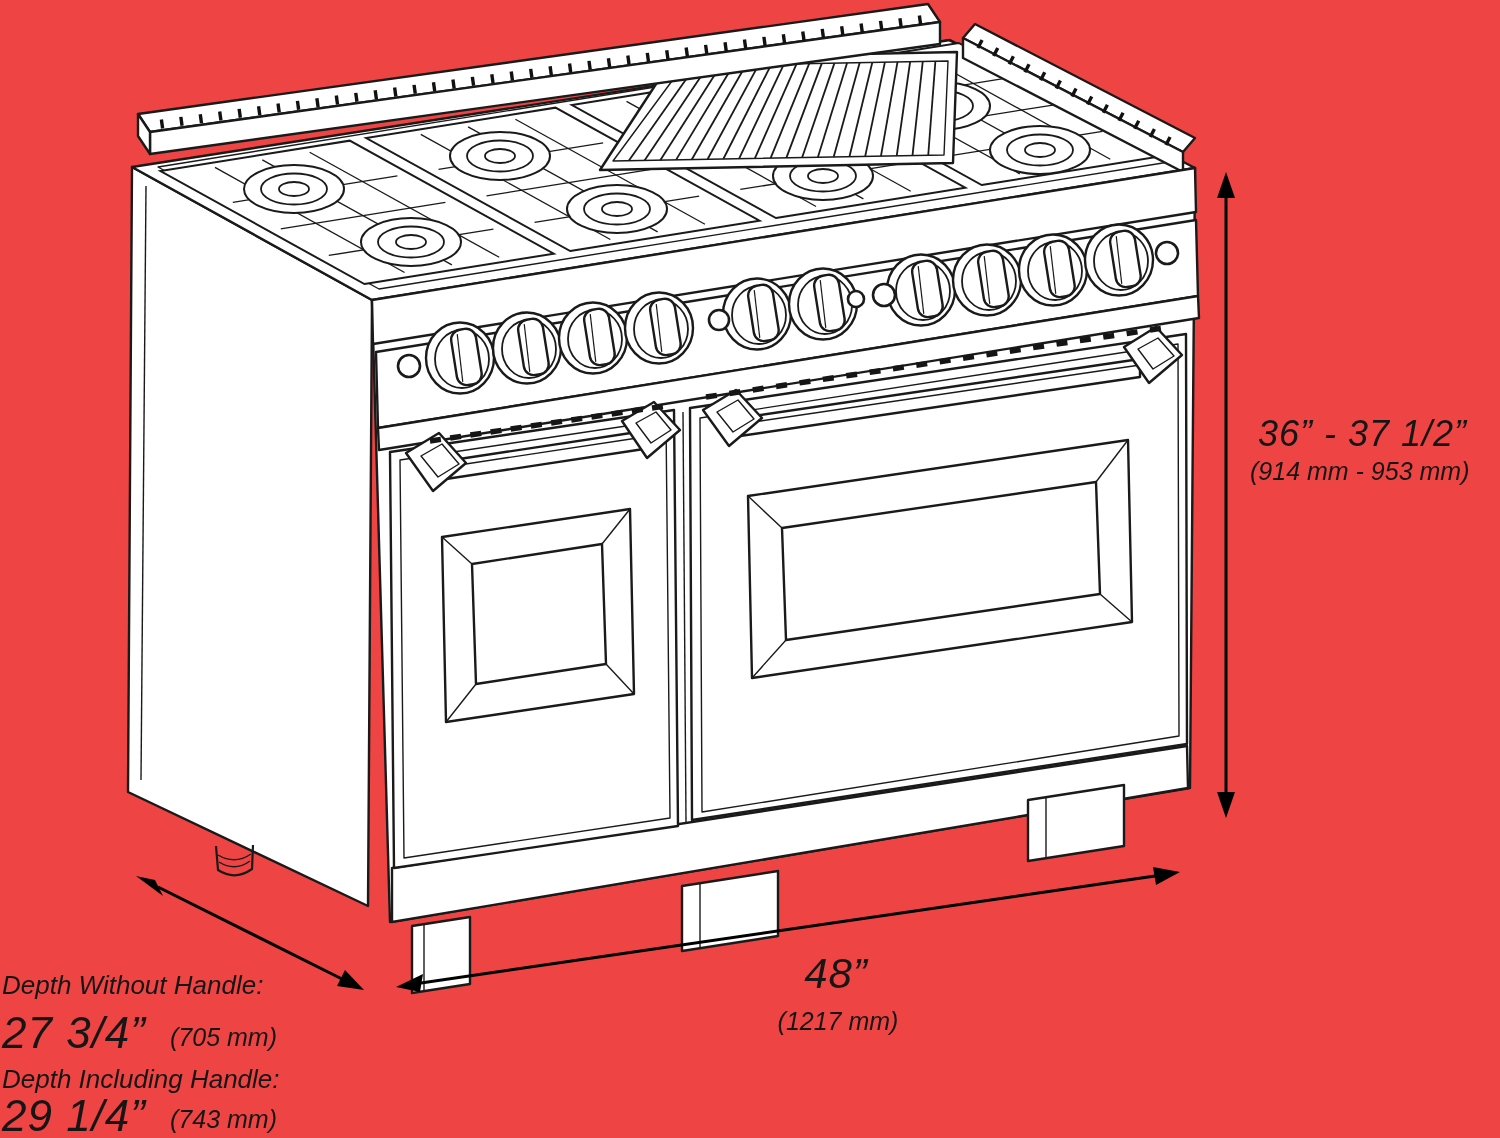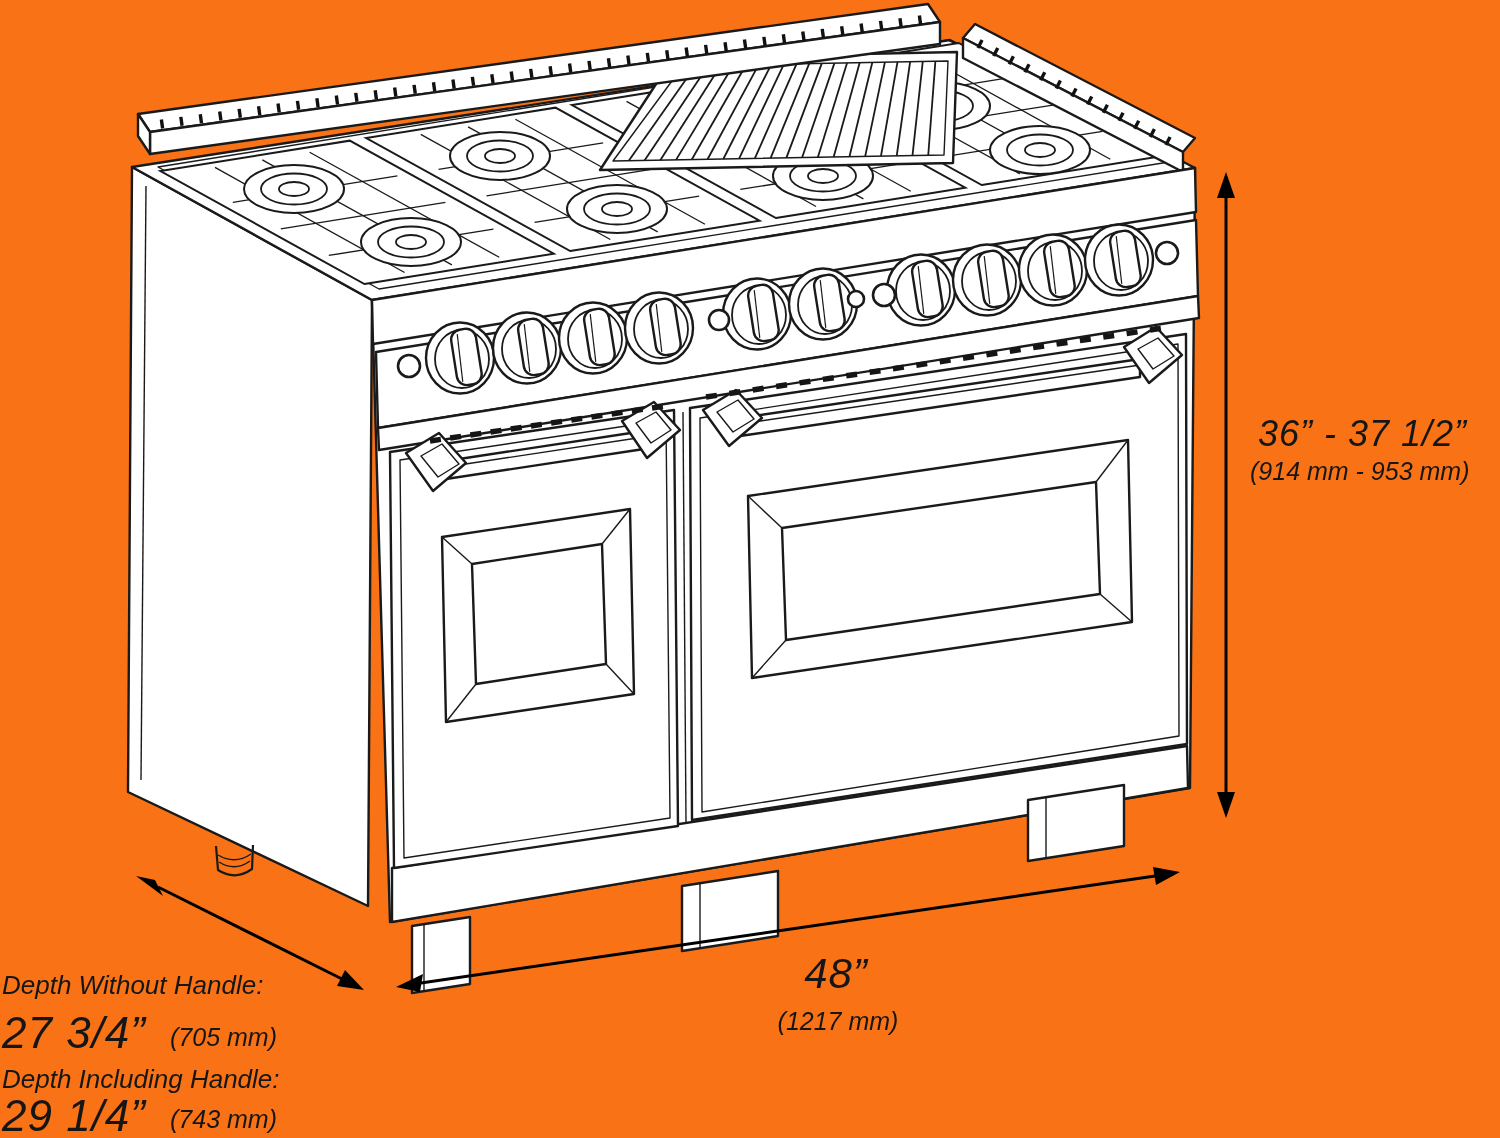--- a/index.html
+++ b/index.html
@@ -1,16 +1,16 @@
 <!DOCTYPE html>
 <html><head>
 <meta charset="utf-8">
 <style>
   html,body{margin:0;padding:0;background:#ffffff;}
-  .stage{position:relative;width:1500px;height:1138px;background:#f97316;overflow:hidden;
+  .stage{position:relative;width:1500px;height:1138px;background:#ef4444;overflow:hidden;
          font-family:"Liberation Sans", sans-serif;text-align:center;}
   svg{position:absolute;left:0;top:0;}
   .ln{fill:#ffffff;stroke:#1a1a1a;stroke-width:2.4;stroke-linejoin:round;}
   .ln-thin{fill:none;stroke:#1a1a1a;stroke-width:1.4;stroke-linejoin:round;}
   .ln-open{fill:none;stroke:#1a1a1a;stroke-width:2.2;stroke-linejoin:round;}
   .dim{stroke:#000;stroke-width:3;}
   .dimhead{fill:#000;stroke:none;}
   .lbl{fill:#161616;font-style:italic;}
   .lbl-big{font-size:44px;letter-spacing:1px;}
   .lbl-mid{font-size:36px;letter-spacing:1px;}

